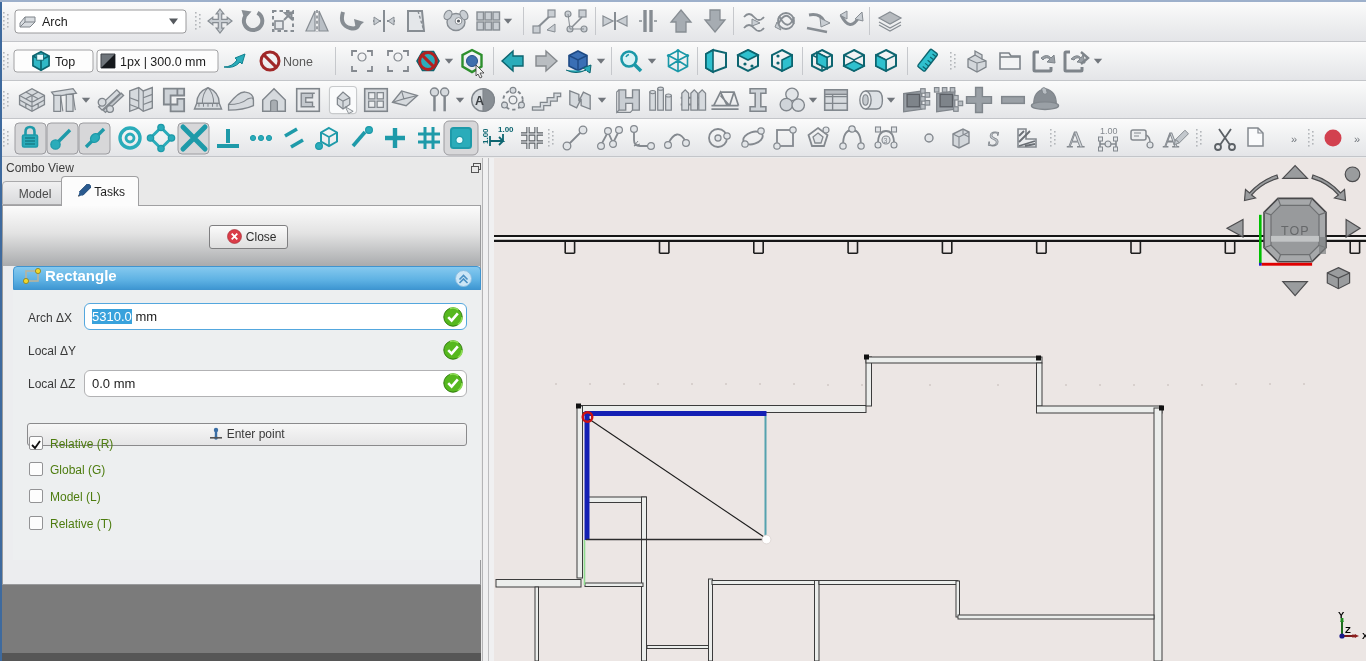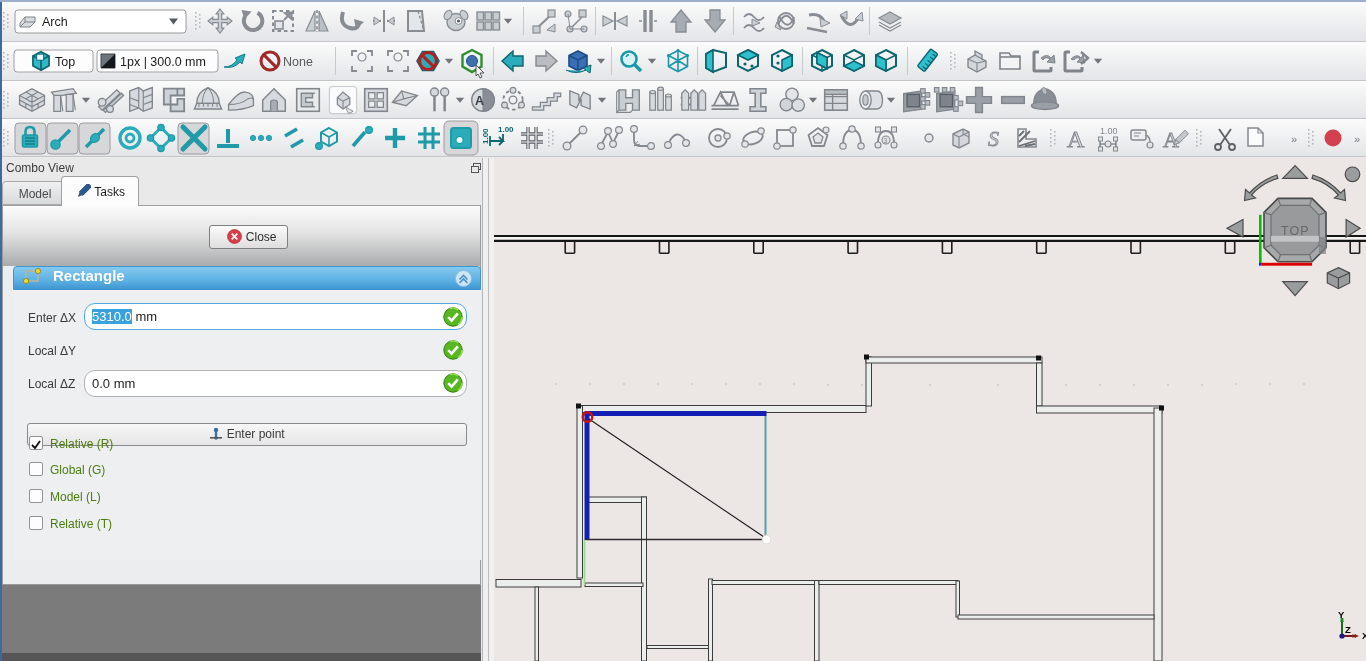--- a/index.html
+++ b/index.html
@@ -31,21 +31,21 @@
   #closebtn { position:absolute; left:206px; top:19px; width:79px; height:24px;
     background:linear-gradient(180deg,#fbfbfb,#dedede); border:1px solid #7f7f81;
     border-radius:3px; font-size:12px; color:#2e2e2e; text-align:center; line-height:22px;padding-left:7px; }
   #rhead { position:absolute; left:10px; top:60px; width:468px; height:24px;
     background:linear-gradient(180deg,#85c9ef 0%,#5db1e3 60%,#3f97d2 100%);
     border:1px solid #3f94cf; border-top-left-radius:4px; border-top-right-radius:4px;
     color:#ffffff; font-size:15px; font-weight:bold; }
   #rbody { position:absolute; left:10px; top:84px; width:468px; height:270px; background:#edeff0; }
   .lbl { position:absolute; font-size:12px; color:#3a3a3a; }
   .inp { position:absolute; left:81px; width:383px; height:27px; background:#ffffff;
-    border:1px solid #b2b2b4; border-radius:11px; font-size:13px; color:#1c1c1c;
+    border:1px solid #b2b2b4; border-radius:6px; font-size:13px; color:#1c1c1c;
     line-height:25px; padding-left:7px; }
   .btn2 { position:absolute; left:24px; top:197px; width:440px; height:23px;
     background:linear-gradient(180deg,#f7f7f7,#e5e5e6); border:1px solid #8a8a8c;
     border-radius:3px; font-size:12px; color:#3a3a3a; text-align:center; line-height:21px;margin-top:20px; }
   .cb { position:absolute; left:26px; width:14px; height:14px; background:#fdfdfd;
     border:1px solid #939395; border-radius:2px; }
   .cblbl { position:absolute; left:47px; font-size:12px; color:#4d7c0f; }
   #splitter { position:absolute; left:482px; top:158px; width:12px; height:503px; background:#f0f0f1; border-left:1px solid #b4b4b6; }
   #splitridge { position:absolute; left:488px; top:158px; width:1px; height:503px; background:#bcbcbe; }
   #viewport { position:absolute; left:494px; top:158px; width:872px; height:503px; background:#ece6e4; }
@@ -709,28 +709,28 @@
       <div id="panetop"></div>
       <div id="closebtn"><svg width="15" height="15" viewBox="0 0 15 15" style="vertical-align:-3px">
             <circle cx="7.5" cy="7.5" r="7" fill="#da3c48" stroke="#9e2a33" stroke-width="0.6"></circle>
             <path d="M4.7,4.7 L10.3,10.3 M10.3,4.7 L4.7,10.3" stroke="#fff" stroke-width="1.8"></path>
           </svg> Close</div>
       <div id="rhead">
         <svg width="20" height="18" viewBox="0 0 20 18" style="vertical-align:-4px;margin-left:8px">
           <rect x="4" y="4" width="12" height="10" fill="none" stroke="#b9b39b" stroke-width="1.6"></rect>
           <circle cx="16" cy="4" r="2.6" fill="#efd72c" stroke="#8a7d1e" stroke-width="0.8"></circle>
           <circle cx="4" cy="14" r="2.6" fill="#efd72c" stroke="#8a7d1e" stroke-width="0.8"></circle>
-        </svg><span style="margin-left:11px">Rectangle</span>
+        </svg><span style="margin-left:3px">Rectangle</span>
         <svg width="17" height="17" viewBox="0 0 17 17" style="position:absolute;right:8px;top:3px">
           <circle cx="8.5" cy="8.5" r="8" fill="#cde6f6" stroke="#8abde0"></circle>
           <path d="M4.5,9.5 L8.5,5.5 L12.5,9.5 M4.5,13 L8.5,9 L12.5,13" fill="none" stroke="#4a90c4" stroke-width="1.6"></path>
         </svg>
       </div>
       <div id="rbody"></div>
-      <div class="lbl" style="left:25px;top:105px">Enter ΔX</div>
+      <div class="lbl" style="left:25px;top:105px">Arch ΔX</div>
       <div class="lbl" style="left:25px;top:138px">Local ΔY</div>
       <div class="lbl" style="left:25px;top:171px">Local ΔZ</div>
       <div class="inp" style="top:97px;border:1px solid #54a7de;"><span style="background:#39a2dc;color:#fff">5310.0</span> mm</div>
       <div class="inp" style="top:164px;">0.0 mm</div>
       <svg class="abs" style="left:440px;top:101px" width="20" height="20" viewBox="0 0 20 20">
           <circle cx="10" cy="10" r="9.2" fill="#56b81e" stroke="#2f7a0d" stroke-width="1"></circle>
           <circle cx="10" cy="10" r="9" fill="none" stroke="#8edd55" stroke-width="1.6" stroke-dasharray="9 30"></circle>
           <path d="M5.2,10.2 L8.6,13.6 L14.8,6.4" fill="none" stroke="#fff" stroke-width="2.6"></path>
         </svg>
       <svg class="abs" style="left:440px;top:134px" width="20" height="20" viewBox="0 0 20 20">

